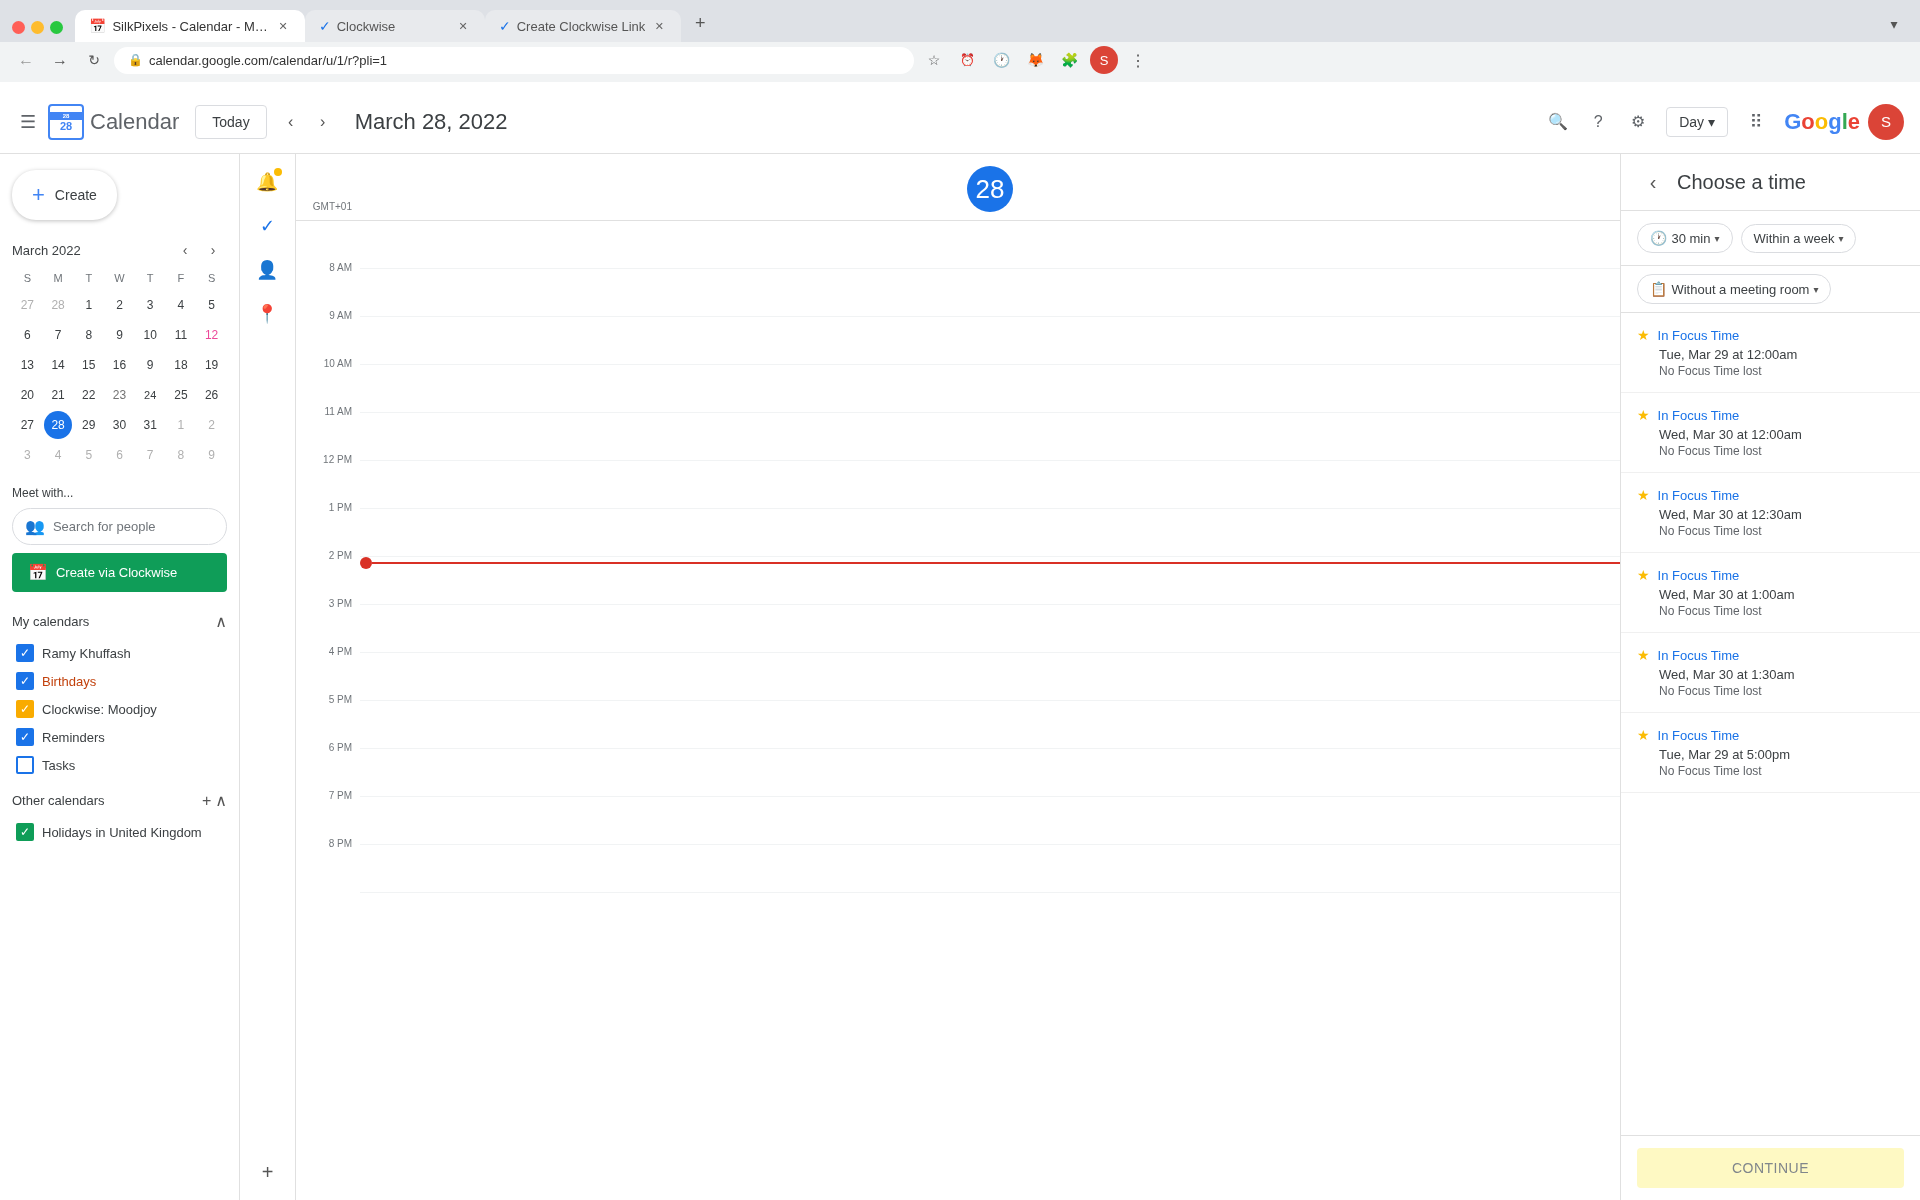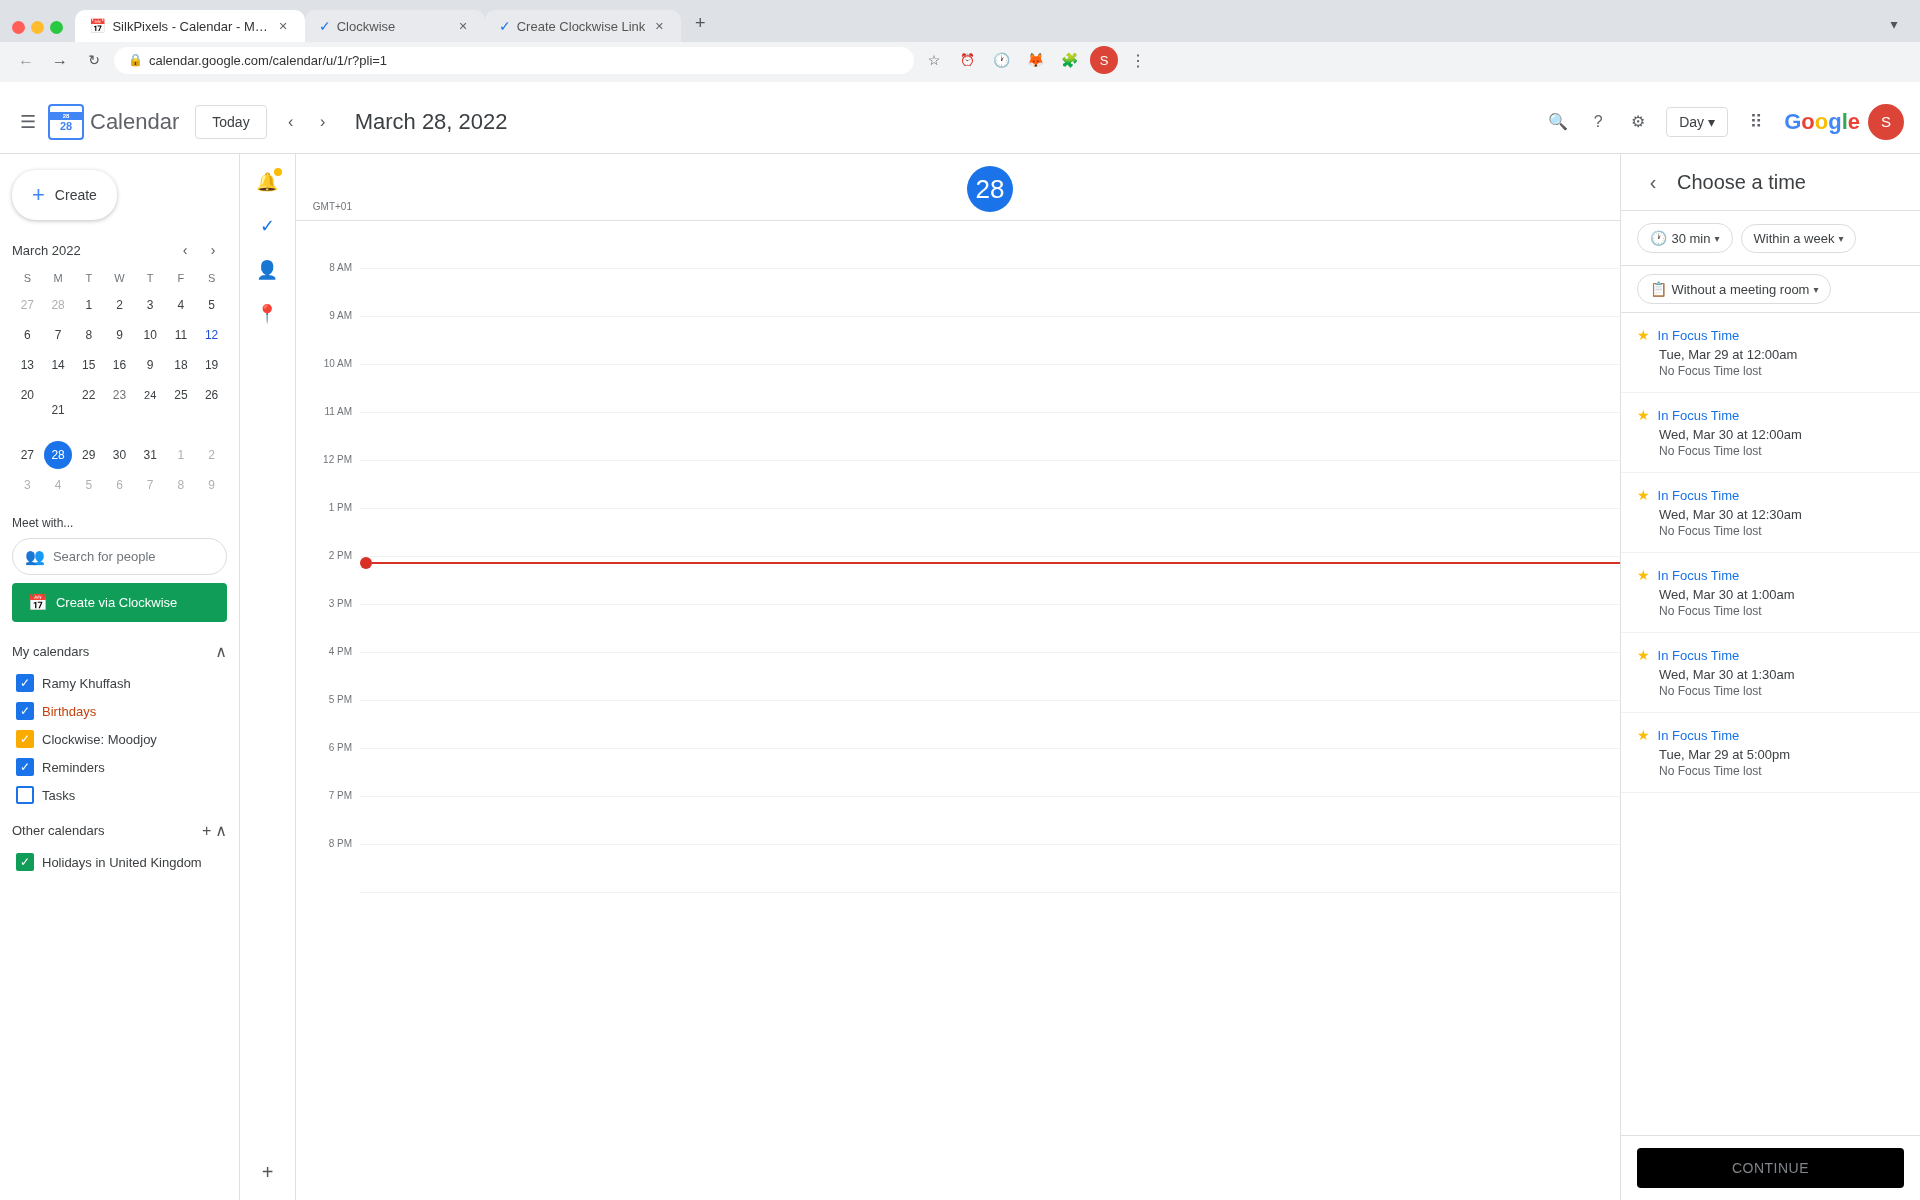--- a/index.html
+++ b/index.html
@@ -127,30 +127,30 @@
             <div style="text-align:center;font-size:12px;padding:4px 2px;cursor:pointer;border-radius:50%;width:28px;height:28px;display:flex;align-items:center;justify-content:center;margin:1px auto;color:#3c4043;">2</div>
             <div style="text-align:center;font-size:12px;padding:4px 2px;cursor:pointer;border-radius:50%;width:28px;height:28px;display:flex;align-items:center;justify-content:center;margin:1px auto;color:#3c4043;">3</div>
             <div style="text-align:center;font-size:12px;padding:4px 2px;cursor:pointer;border-radius:50%;width:28px;height:28px;display:flex;align-items:center;justify-content:center;margin:1px auto;color:#3c4043;">4</div>
             <div style="text-align:center;font-size:12px;padding:4px 2px;cursor:pointer;border-radius:50%;width:28px;height:28px;display:flex;align-items:center;justify-content:center;margin:1px auto;color:#3c4043;">5</div>
             <div style="text-align:center;font-size:12px;padding:4px 2px;cursor:pointer;border-radius:50%;width:28px;height:28px;display:flex;align-items:center;justify-content:center;margin:1px auto;color:#3c4043;">6</div>
             <div style="text-align:center;font-size:12px;padding:4px 2px;cursor:pointer;border-radius:50%;width:28px;height:28px;display:flex;align-items:center;justify-content:center;margin:1px auto;color:#3c4043;">7</div>
             <div style="text-align:center;font-size:12px;padding:4px 2px;cursor:pointer;border-radius:50%;width:28px;height:28px;display:flex;align-items:center;justify-content:center;margin:1px auto;color:#3c4043;">8</div>
             <div style="text-align:center;font-size:12px;padding:4px 2px;cursor:pointer;border-radius:50%;width:28px;height:28px;display:flex;align-items:center;justify-content:center;margin:1px auto;color:#3c4043;">9</div>
             <div style="text-align:center;font-size:12px;padding:4px 2px;cursor:pointer;border-radius:50%;width:28px;height:28px;display:flex;align-items:center;justify-content:center;margin:1px auto;color:#3c4043;">10</div>
             <div style="text-align:center;font-size:12px;padding:4px 2px;cursor:pointer;border-radius:50%;width:28px;height:28px;display:flex;align-items:center;justify-content:center;margin:1px auto;color:#3c4043;">11</div>
-            <div style="text-align:center;font-size:12px;padding:4px 2px;cursor:pointer;border-radius:50%;width:28px;height:28px;display:flex;align-items:center;justify-content:center;margin:1px auto;color:#1d4ed8;">12</div>
+            <div style="text-align:center;font-size:12px;padding:4px 2px;cursor:pointer;border-radius:50%;width:28px;height:28px;display:flex;align-items:center;justify-content:center;margin:1px auto;color:#ec4899;">12</div>
             <div style="text-align:center;font-size:12px;padding:4px 2px;cursor:pointer;border-radius:50%;width:28px;height:28px;display:flex;align-items:center;justify-content:center;margin:1px auto;color:#3c4043;">13</div>
             <div style="text-align:center;font-size:12px;padding:4px 2px;cursor:pointer;border-radius:50%;width:28px;height:28px;display:flex;align-items:center;justify-content:center;margin:1px auto;color:#3c4043;">14</div>
             <div style="text-align:center;font-size:12px;padding:4px 2px;cursor:pointer;border-radius:50%;width:28px;height:28px;display:flex;align-items:center;justify-content:center;margin:1px auto;color:#3c4043;">15</div>
             <div style="text-align:center;font-size:12px;padding:4px 2px;cursor:pointer;border-radius:50%;width:28px;height:28px;display:flex;align-items:center;justify-content:center;margin:1px auto;color:#3c4043;">16</div>
             <div style="text-align:center;font-size:12px;padding:4px 2px;cursor:pointer;border-radius:50%;width:28px;height:28px;display:flex;align-items:center;justify-content:center;margin:1px auto;color:#3c4043;">9</div>
             <div style="text-align:center;font-size:12px;padding:4px 2px;cursor:pointer;border-radius:50%;width:28px;height:28px;display:flex;align-items:center;justify-content:center;margin:1px auto;color:#3c4043;">18</div>
             <div style="text-align:center;font-size:12px;padding:4px 2px;cursor:pointer;border-radius:50%;width:28px;height:28px;display:flex;align-items:center;justify-content:center;margin:1px auto;color:#3c4043;">19</div>
             <div style="text-align:center;font-size:12px;padding:4px 2px;cursor:pointer;border-radius:50%;width:28px;height:28px;display:flex;align-items:center;justify-content:center;margin:1px auto;color:#3c4043;">20</div>
-            <div style="text-align:right;font-size:12px;padding:4px 2px;cursor:pointer;border-radius:50%;width:28px;height:28px;display:flex;align-items:center;justify-content:center;margin:16px auto;color:#3c4043;">21</div>
+            <div style="text-align:right;font-size:12px;padding:4px 2px;cursor:pointer;border-radius:50%;width:28px;height:28px;display:flex;align-items:center;justify-content:center;margin:1px auto;color:#3c4043;">21</div>
             <div style="text-align:center;font-size:12px;padding:4px 2px;cursor:pointer;border-radius:50%;width:28px;height:28px;display:flex;align-items:center;justify-content:center;margin:1px auto;color:#3c4043;">22</div>
             <div style="text-align:center;font-size:12px;padding:4px 2px;cursor:pointer;border-radius:50%;width:28px;height:28px;display:flex;align-items:center;justify-content:center;margin:1px auto;color:#737373;">23</div>
             <div style="text-align:center;font-size:11px;padding:4px 2px;cursor:pointer;border-radius:50%;width:28px;height:28px;display:flex;align-items:center;justify-content:center;margin:1px auto;color:#3c4043;">24</div>
             <div style="text-align:center;font-size:12px;padding:4px 2px;cursor:pointer;border-radius:50%;width:28px;height:28px;display:flex;align-items:center;justify-content:center;margin:1px auto;color:#3c4043;">25</div>
             <div style="text-align:center;font-size:12px;padding:4px 2px;cursor:pointer;border-radius:50%;width:28px;height:28px;display:flex;align-items:center;justify-content:center;margin:1px auto;color:#3c4043;">26</div>
             <div style="text-align:center;font-size:12px;padding:4px 2px;cursor:pointer;border-radius:50%;width:28px;height:28px;display:flex;align-items:center;justify-content:center;margin:1px auto;color:#3c4043;">27</div>
             <div style="text-align:center;font-size:12px;padding:4px 2px;cursor:pointer;border-radius:50%;width:28px;height:28px;display:flex;align-items:center;justify-content:center;margin:1px auto;background:#1a73e8;color:white;font-weight:500;">28</div>
             <div style="text-align:center;font-size:12px;padding:4px 2px;cursor:pointer;border-radius:50%;width:28px;height:28px;display:flex;align-items:center;justify-content:center;margin:1px auto;color:#3c4043;">29</div>
             <div style="text-align:center;font-size:12px;padding:4px 2px;cursor:pointer;border-radius:50%;width:28px;height:28px;display:flex;align-items:center;justify-content:center;margin:1px auto;color:#3c4043;">30</div>
             <div style="text-align:center;font-size:12px;padding:4px 2px;cursor:pointer;border-radius:50%;width:28px;height:28px;display:flex;align-items:center;justify-content:center;margin:1px auto;color:#3c4043;">31</div>
@@ -380,21 +380,21 @@
             <span style="color:#fbbc04;font-size:14px;">★</span>
             <span style="font-size:13px;font-weight:500;color:#1a73e8;">In Focus Time</span>
           </div>
           <div style="font-size:13px;color:#3c4043;margin-bottom:2px;padding-left:22px;">Tue, Mar 29 at 5:00pm</div>
           <div style="font-size:12px;color:#5f6368;padding-left:22px;">No Focus Time lost</div>
         </div>
 
       </div>
 
       <div style="padding:12px 16px;border-top:1px solid #e0e0e0;">
-        <button style="width:100%;padding:12px;background:#000000;border-radius:4px;text-align:center;font-size:14px;font-weight:500;color:#80868b;cursor:default;border:none;letter-spacing:0.5px;">
+        <button style="width:100%;padding:12px;background:#fef9c3;border-radius:4px;text-align:center;font-size:14px;font-weight:500;color:#80868b;cursor:default;border:none;letter-spacing:0.5px;">
           <span>CONTINUE</span>
         </button>
       </div>
 
     </div>
 
   </div>
 
 </div>
 

